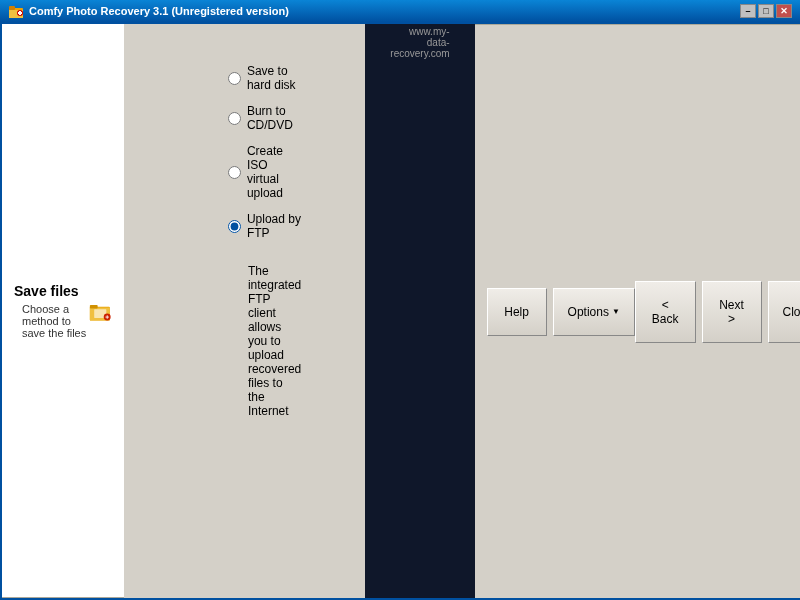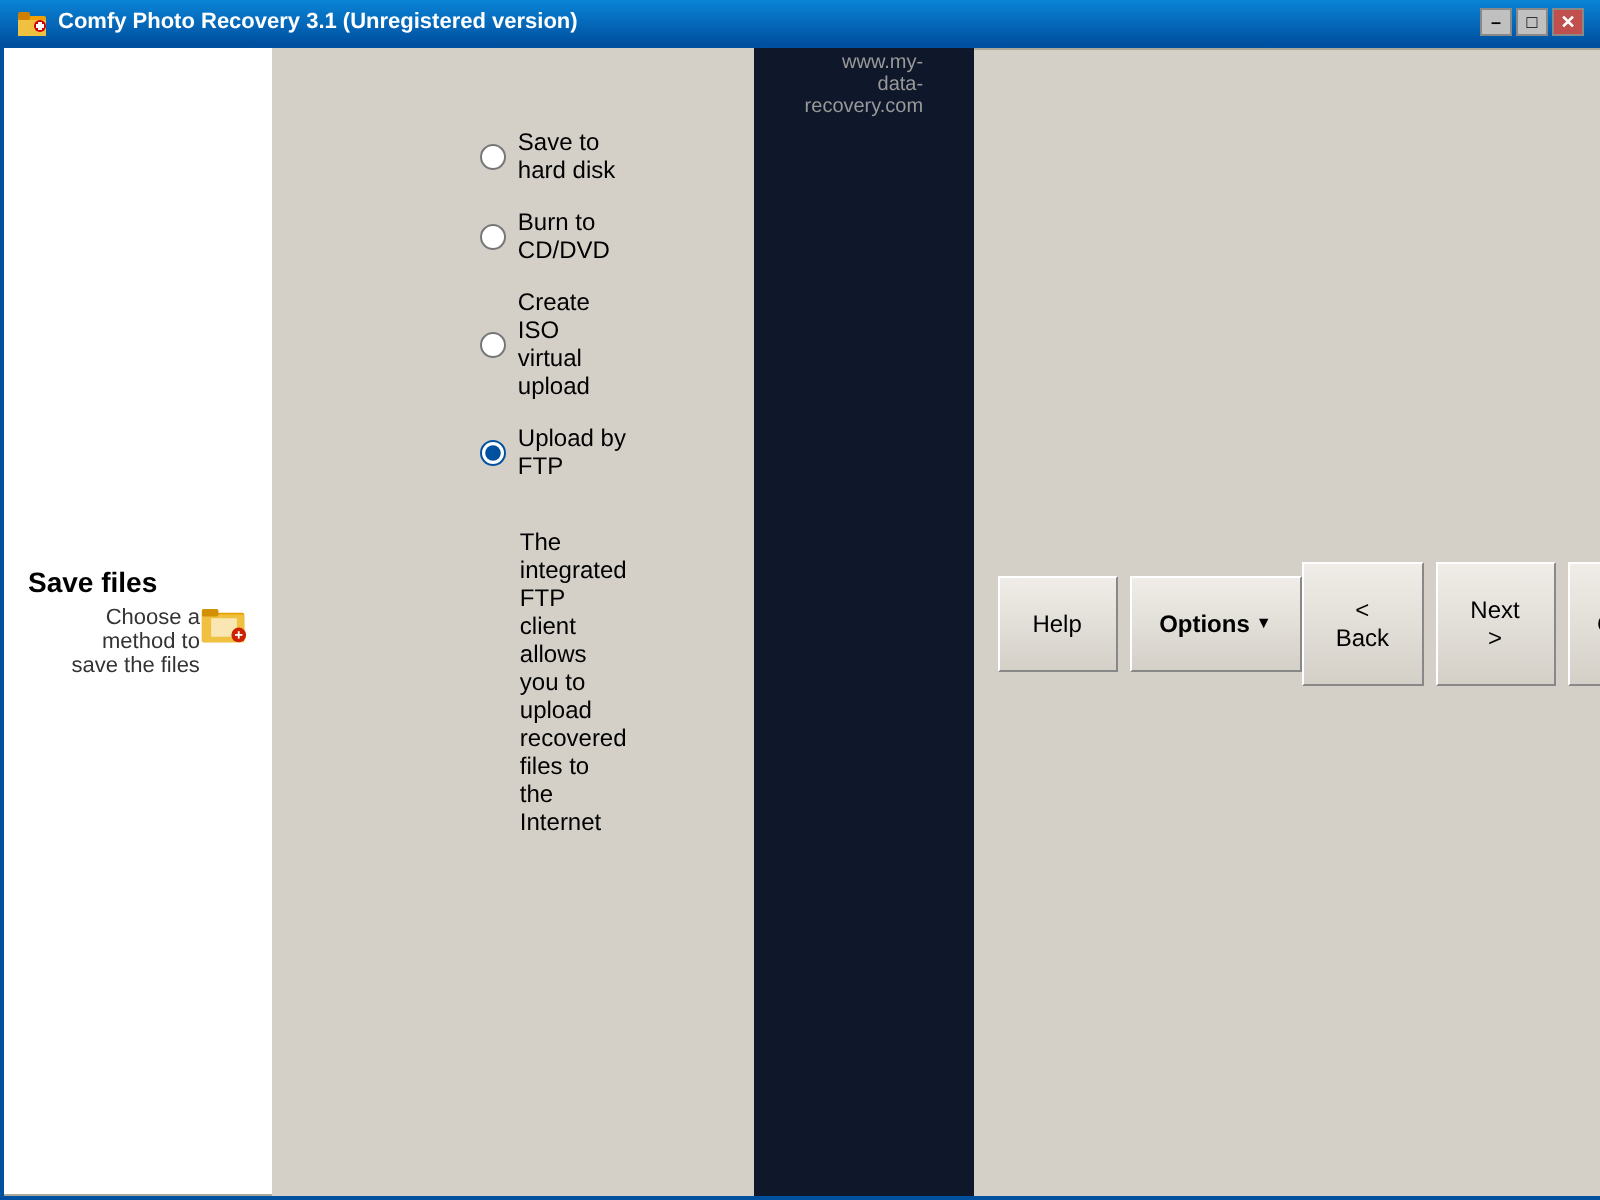--- a/index.html
+++ b/index.html
@@ -95,22 +95,21 @@
 
     .header-title {
       font-size: 14px;
       font-weight: bold;
       color: #000;
     }
 
     .header-subtitle {
       font-size: 11px;
       color: #333;
-      margin-left: 20px;
-      text-align: right;
+      margin-left: 8px;
     }
 
     
     .content-area {
       flex: 1;
       padding: 20px 64px;
       background: #d4d0c8;
       display: flex;
       flex-direction: column;
       gap: 0;
@@ -190,21 +189,20 @@
       border-left-color: #fff;
       cursor: pointer;
       min-width: 60px;
       text-align: center;
     }
 
     .btn-options {
       display: flex;
       align-items: center;
       gap: 3px;
-      font-weight: bold;
     }
 
     .dropdown-arrow {
       font-size: 8px;
     }
 
     
     .folder-svg {
       width: 52px;
       height: 52px;

